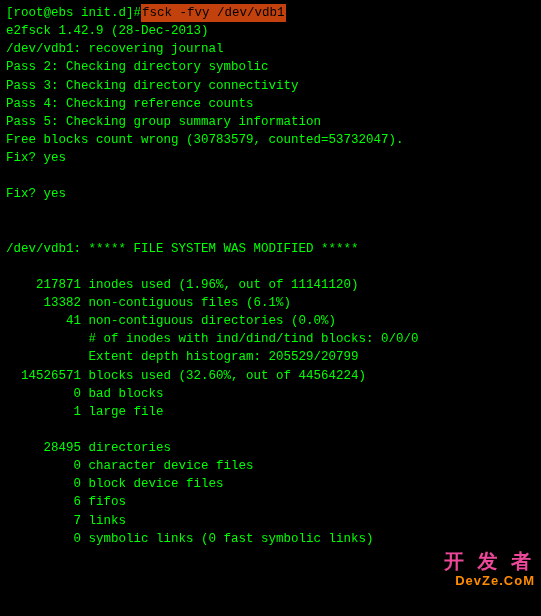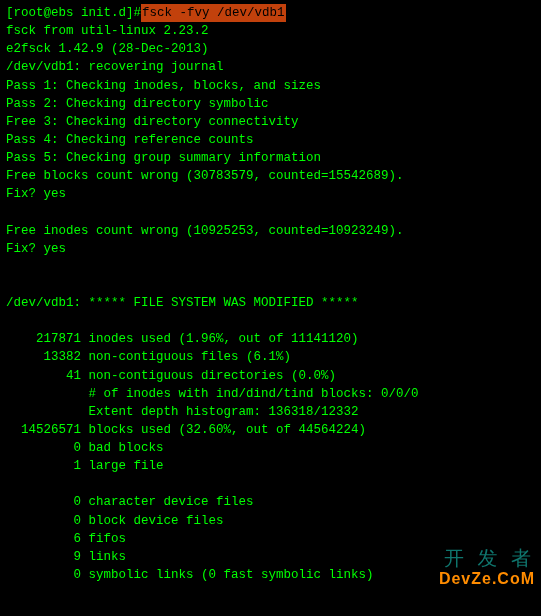--- a/index.html
+++ b/index.html
@@ -39,74 +39,72 @@
     .watermark {
       position: absolute;
       bottom: 28px;
       right: 6px;
       display: flex;
       flex-direction: column;
       align-items: flex-end;
       pointer-events: none;
     }
     .watermark-top {
-      color: #0f766e;
+      color: #ec4899;
       font-size: 20px;
       font-family: 'SimHei', 'Microsoft YaHei', sans-serif;
-      font-weight: normal;
+      font-weight: bold;
       letter-spacing: 4px;
     }
     .watermark-bottom {
       color: #ff8c00;
-      font-size: 16px;
+      font-size: 13px;
       font-family: Arial, sans-serif;
       font-weight: bold;
       letter-spacing: 1px;
       margin-top: -2px;
     }
   </style>
 </head>
 <body>
 
 <div class="terminal">
 
   <div class="cmd-line">
     <span class="prompt-text">[root@ebs        init.d]# </span>
       <span class="cmd-highlight">fsck -fvy  /dev/vdb1</span>
   </div>
 
-  <div class="line">fsck from util-linux 2.23.2</div>
   <div class="line">e2fsck 1.42.9 (28-Dec-2013)</div>
   <div class="line">/dev/vdb1: recovering journal</div>
-  <div class="line">Pass 1: Checking inodes, blocks, and sizes</div>
   <div class="line">Pass 2: Checking directory symbolic</div>
-  <div class="line">Free 3: Checking directory connectivity</div>
+  <div class="line">Pass 3: Checking directory connectivity</div>
   <div class="line">Pass 4: Checking reference counts</div>
   <div class="line">Pass 5: Checking group summary information</div>
-  <div class="line">Free blocks count wrong (30783579, counted=15542689).</div>
+  <div class="line">Free blocks count wrong (30783579, counted=53732047).</div>
   <div class="line">Fix? yes</div>
   <div class="line">&nbsp;</div>
-  <div class="line">Free inodes count wrong (10925253, counted=10923249).</div>
   <div class="line">Fix? yes</div>
   <div class="line">&nbsp;</div>
   <div class="line">&nbsp;</div>
   <div class="line">/dev/vdb1: ***** FILE SYSTEM WAS MODIFIED *****</div>
   <div class="line">&nbsp;</div>
   <div class="line">    217871 inodes used (1.96%, out of 11141120)</div>
   <div class="line">     13382 non-contiguous files (6.1%)</div>
   <div class="line">        41 non-contiguous directories (0.0%)</div>
   <div class="line">           # of inodes with ind/dind/tind blocks: 0/0/0</div>
-  <div class="line">           Extent depth histogram: 136318/12332</div>
+  <div class="line">           Extent depth histogram: 205529/20799</div>
   <div class="line">  14526571 blocks used (32.60%, out of 44564224)</div>
   <div class="line">         0 bad blocks</div>
   <div class="line">         1 large file</div>
   <div class="line">&nbsp;</div>
+  <div class="line">     28495 directories</div>
   <div class="line">         0 character device files</div>
   <div class="line">         0 block device files</div>
   <div class="line">         6 fifos</div>
-  <div class="line">         9 links</div>
+  <div class="line">         7 links</div>
   <div class="line">         0 symbolic links (0 fast symbolic links)</div>
 
   <div class="watermark">
     <span class="watermark-top">开 发 者</span>
     <span class="watermark-bottom">DevZe.CoM</span>
   </div>
 </div>
 
 </body></html>

